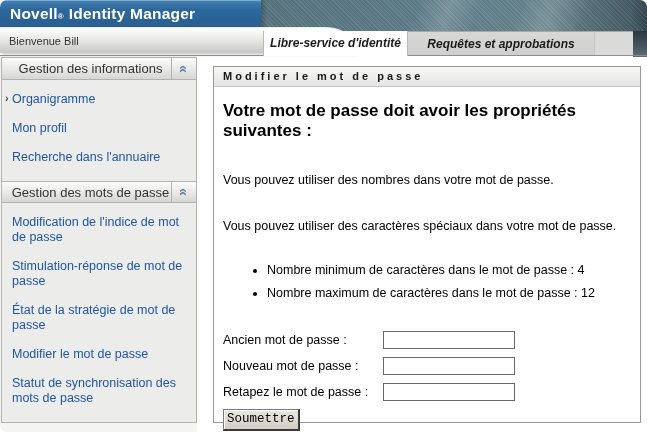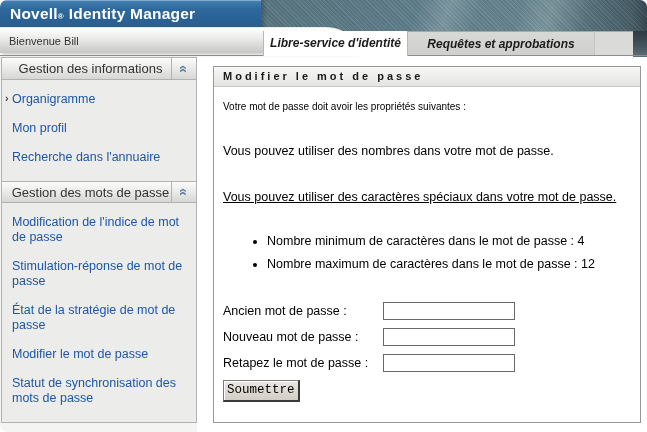--- a/index.html
+++ b/index.html
@@ -106,23 +106,23 @@
     background:#fff; border:1px solid #98989a;
   }
   .panel-title {
     height:20px; line-height:19px;
     background:linear-gradient(180deg,#f7f7f5,#e4e4e2);
     border-bottom:1px solid #c6c6c4;
     font-size:11px; font-weight:bold; letter-spacing:3px;
     color:#1a1a1a; padding-left:9px;
   }
   .panel-body { padding:14px 12px 0 9px; font-size:12.5px; color:#000; }
-  .intro { font-weight:normal; font-size:10px; margin-bottom:32px; }
+  .intro { font-weight:bold; font-size:17px; margin-bottom:32px; }
   .para { margin-bottom:32px; }
-  .para.last { margin-bottom:26px;text-decoration:underline; }
+  .para.last { margin-bottom:26px; }
   .rules { margin:16px 0 26px 44px; }
   .rules li { line-height:23px; font-size:12.5px; }
 
   .pw-form .row { display:flex; align-items:center; margin-bottom:8px; }
   .pw-form .lbl { width:160px; font-size:12.5px; }
   .pw-form input {
     width:132px; height:18px; border:1px solid #696969; background:#fff;
     font-size:12px; padding:0 3px; font-family:"Liberation Sans", sans-serif;
   }
   .submit-btn {

